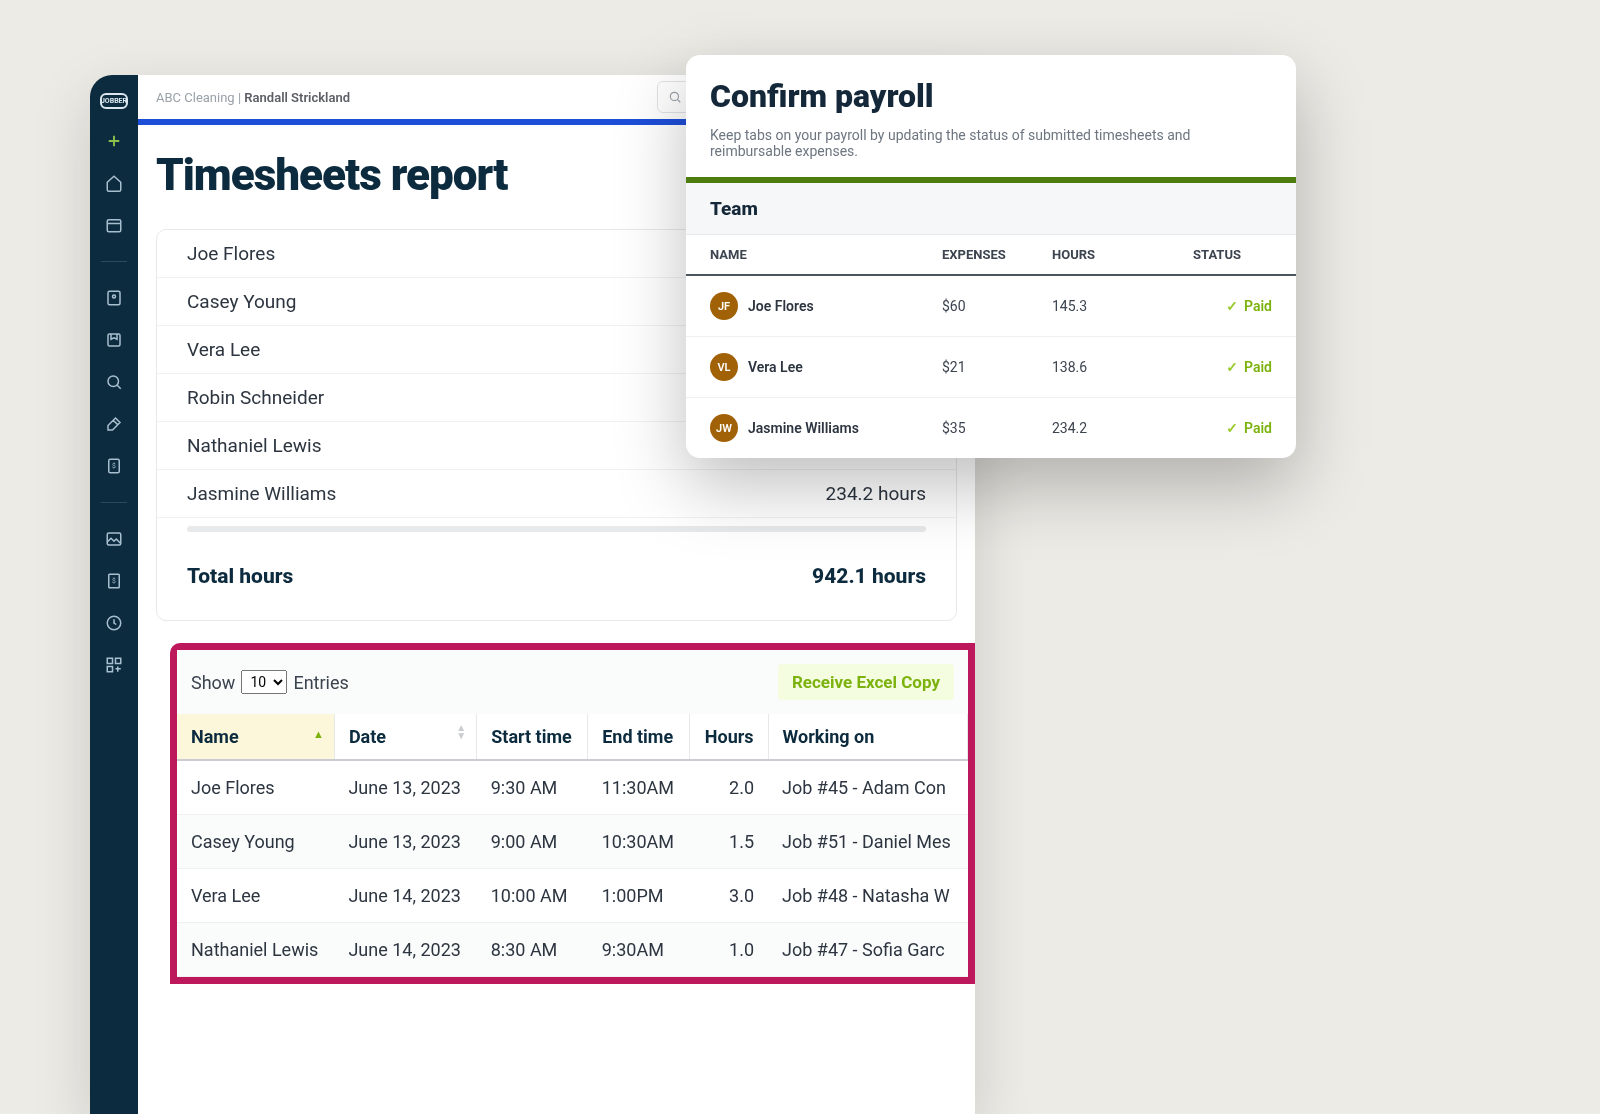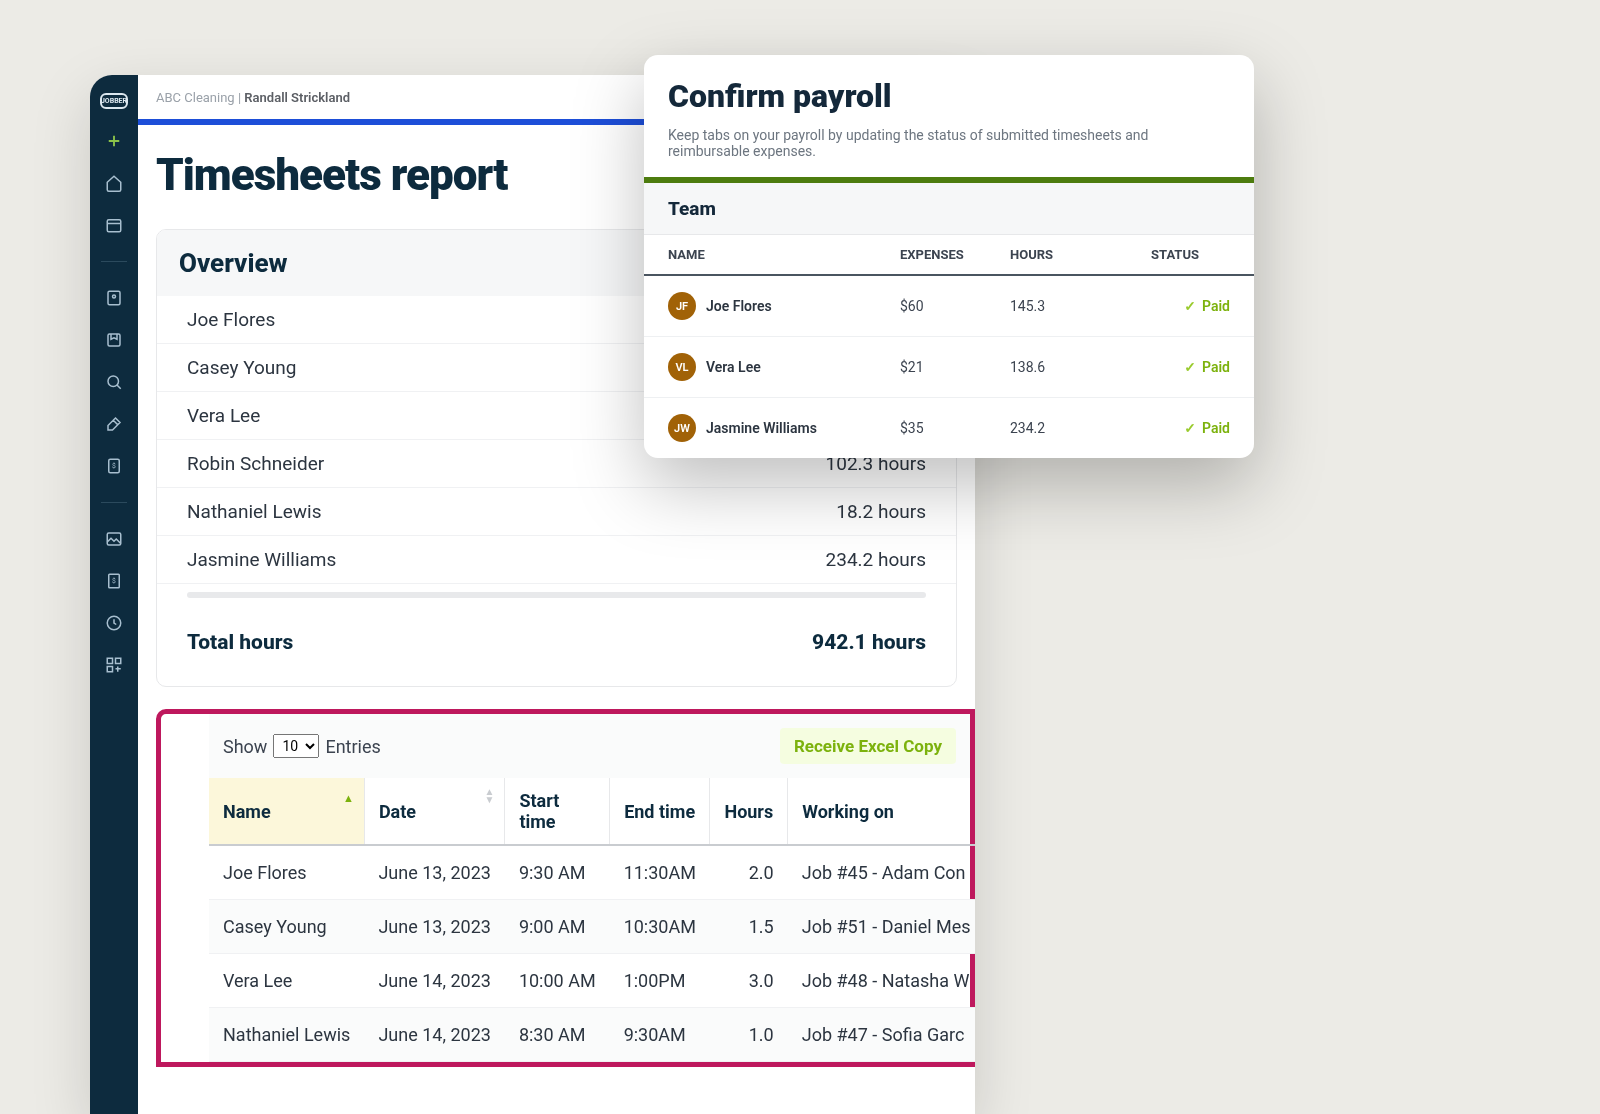--- a/index.html
+++ b/index.html
@@ -98,25 +98,24 @@
 .scrollbar-fake { height:6px; background:#e8e9eb; margin:8px 30px 0 30px; border-radius:3px; }
 .total-row {
   display:flex;justify-content:space-between;align-items:center;
   padding:32px 30px;
   font-size:21px;
   font-weight:800;
   color:#0d2b3e;
 }
 
 .entries-card {
-  margin:22px 0 0 18px;
-  border:5px solid #be185d;
+  margin:22px 0 0 32px;
+  border:7px solid #be185d;
   border-top-left-radius:10px;
   background:#fff;
-  padding-left:48px;
 }
 .entries-top {
   display:flex;align-items:center;justify-content:space-between;
   padding:14px 14px;
   background:#fafbfb;
 }
 .show-entries { font-size:18px; color:#3c4450; display:flex;align-items:center;gap:6px; }
 .show-entries select { font-size:14px; padding:2px 4px; }
 .excel-btn {
   background:#f5fde0;
@@ -147,21 +146,21 @@
   color:#2c3540;
   padding:16px 14px;
   border-bottom:1px solid #f0f1f3;
   white-space:nowrap;
 }
 table.detail tbody tr:nth-child(even) td { background:#fafbfb; }
 
 
 .payroll-card {
   position:absolute;
-  left:644px;
+  left:686px;
   top:55px;
   width:610px;
   background:#fff;
   border-radius:14px;
   box-shadow:0 28px 70px rgba(0,0,0,0.25);
   padding:22px 0 0 0;
 }
 .payroll-title { font-size:32px; font-weight:900; color:#14283a; padding:0 24px; }
 .payroll-sub { font-size:14px; color:#6d7680; padding:12px 24px 18px 24px; }
 .team-head {
@@ -298,21 +297,20 @@
             <line x1="21" y1="21" x2="16" y2="16"></line>
           </svg>
         <input placeholder="Search" style="">
       </div>
     </div>
 
     <div class="content">
       <div class="page-title">Timesheets report</div>
 
       <div class="overview-card">
-        <div class="overview-head">Overview</div>
         <div class="overview-row">
             <span>Joe Flores</span>
             <span></span>
           </div>
         <div class="overview-row">
             <span>Casey Young</span>
             <span></span>
           </div>
         <div class="overview-row">
             <span>Vera Lee</span>

